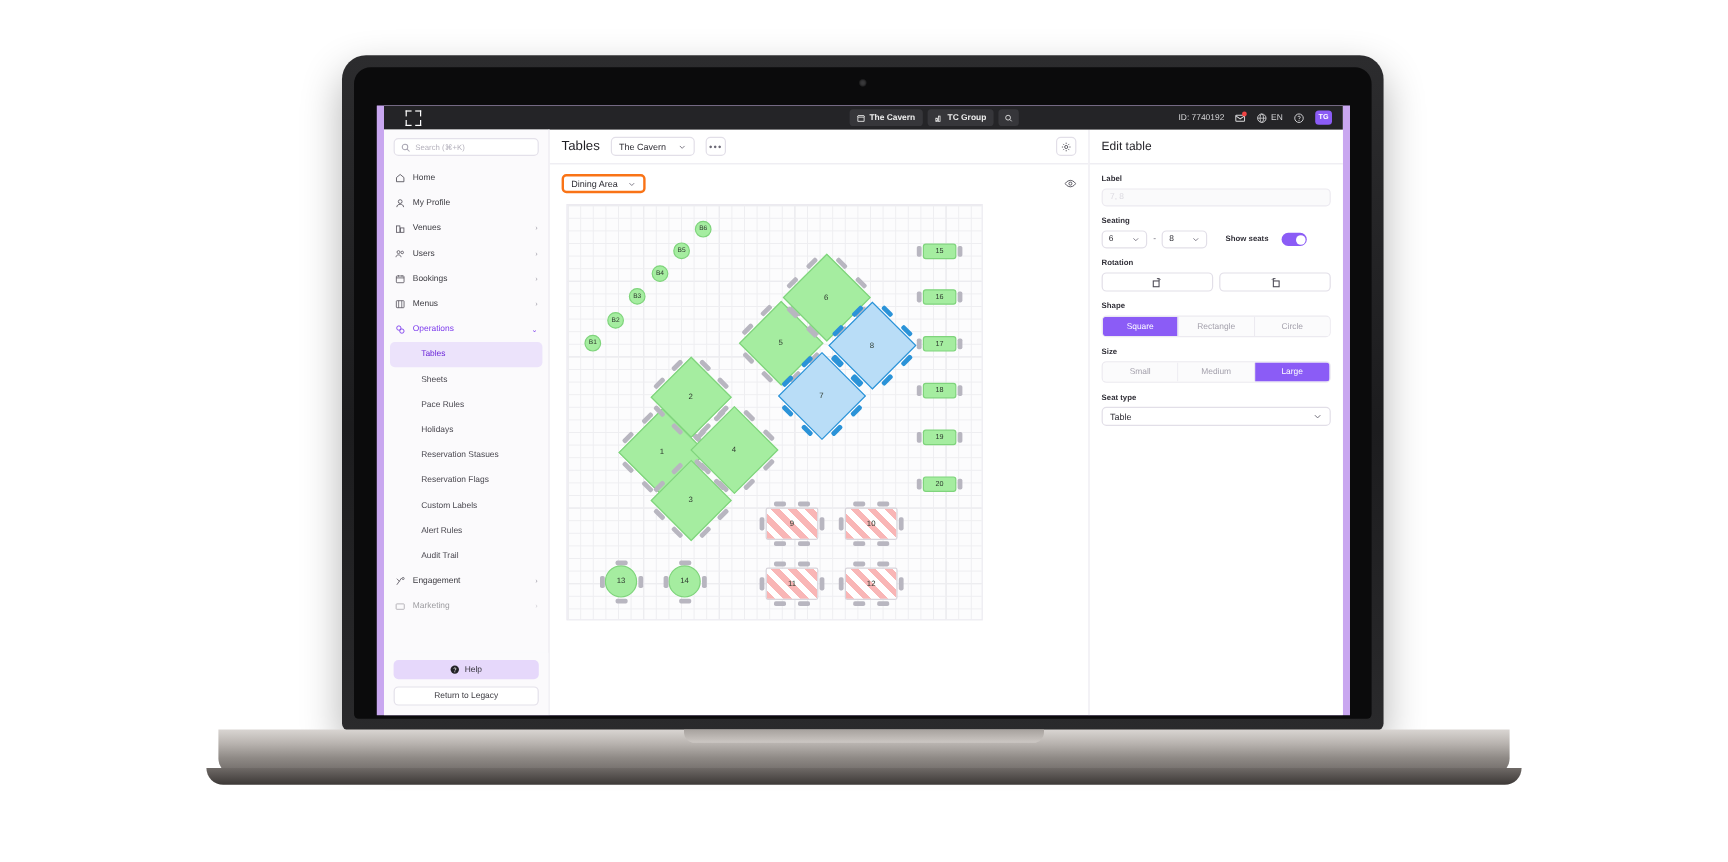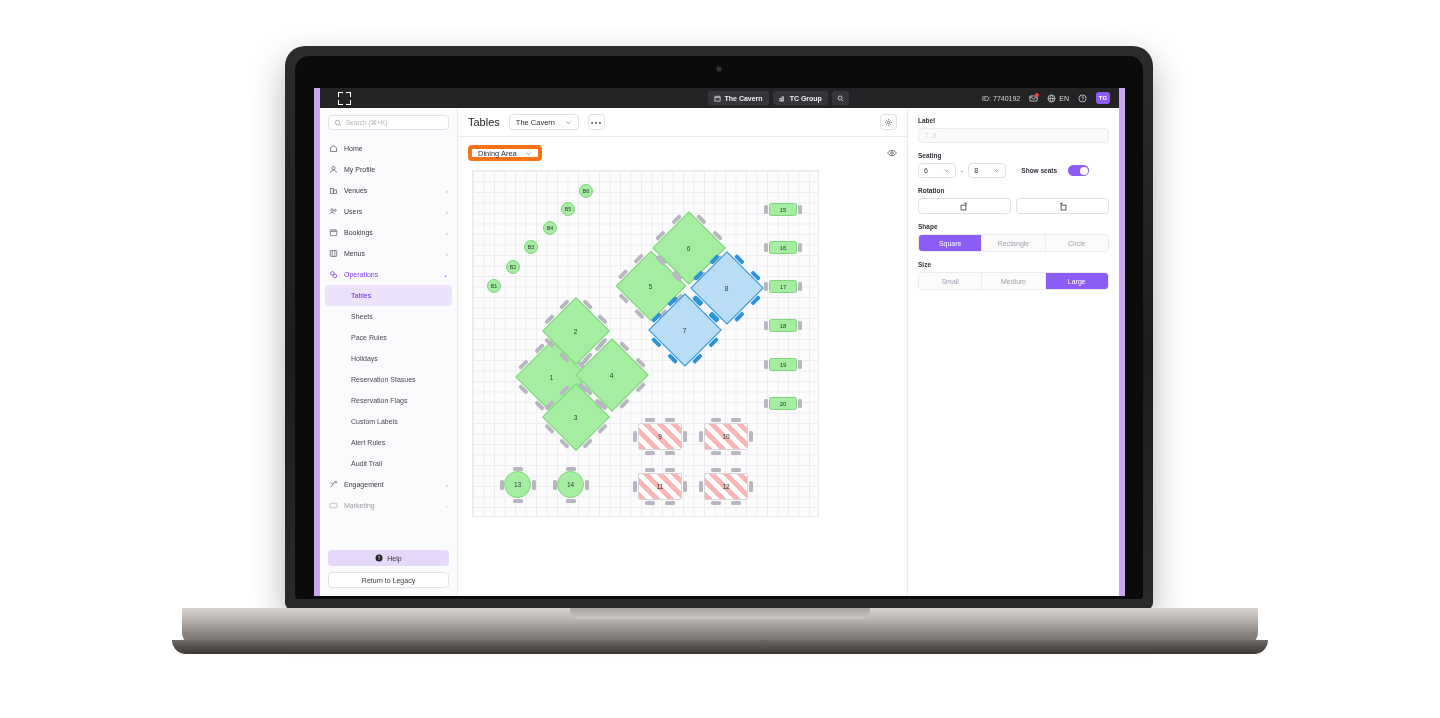--- a/index.html
+++ b/index.html
@@ -159,21 +159,21 @@
     content:""; position:absolute; left:6px; right:6px; bottom:0; height:1.6px; background:#19181d;
   }
   .gear-btn {
     margin-left:auto; width:17px; height:16px; border:1px solid #e2dfe8; border-radius:4px;
     background:#fff; display:flex; align-items:center; justify-content:center; cursor:pointer;
   }
 
   .canvas-wrap { flex:1 1 auto; position:relative; padding:8px 10px; min-height:0; }
   .canvas-toolbar { display:flex; align-items:center; height:16px; }
   .area-select {
-    height:16px; border:4px solid #f97316; border-radius:4px; background:#fff;
+    height:16px; border:2px solid #f97316; border-radius:4px; background:#fff;
     display:flex; align-items:center; gap:8px; padding:4px 6px; font-size:7.5px; color:#2f2e35;
     cursor:pointer;
   }
   .eye-btn { margin-left:auto; cursor:pointer; }
 
   .floor {
     position:absolute; left:14px; top:33px; width:347px; height:347px;
     background:#fcfcfd;
     background-image:
       linear-gradient(to right, #eeeef1 1px, transparent 1px),
@@ -734,20 +734,21 @@
                 <div class="minitbl" style="left: 296px; top: 226px;">
                   <i class="ls"></i>
                   <i class="rs"></i>
                   <span>20</span>
                 </div>
               </div>
           </div>
         </div>
 
         <div class="rpanel">
+          <div class="rpanel-head">Edit table</div>
 
           <div class="rpanel-body">
 
             <div class="fld">
               <div class="fld-label">Label</div>
               <div class="input-ro">
                 <span>7, 8</span>
               </div>
             </div>
 
@@ -805,20 +806,29 @@
 
             <div class="fld">
               <div class="fld-label">Size</div>
               <div class="seg">
                 <div>Small</div>
                 <div>Medium</div>
                 <div class="on">Large</div>
               </div>
             </div>
 
+            <div class="fld">
+              <div class="fld-label">Seat type</div>
+              <div class="full-select">
+                <span>Table</span>
+                <svg width="8" height="8" viewBox="0 0 16 16">
+                    <path d="M3.5 6l4.5 4.5L12.5 6" fill="none" stroke="#6b6875" stroke-width="1.6"></path>
+                  </svg>
+              </div>
+            </div>
 
           </div>
 
         </div>
 
       </div>
     </div>
   </div>
 </div>
 

